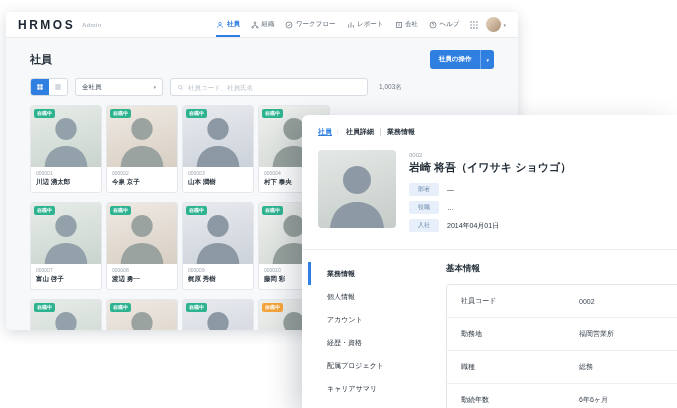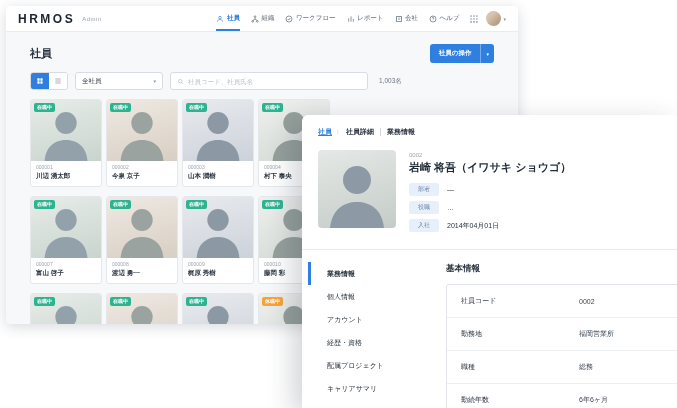--- a/index.html
+++ b/index.html
@@ -1,20 +1,20 @@
 <!DOCTYPE html>
 <html><head>
 <meta charset="utf-8">
 <style>
   * { margin:0; padding:0; box-sizing:border-box; }
   html,body { width:677px; height:408px; background:#fff; overflow:hidden;
     font-family:"Liberation Sans","DejaVu Sans",sans-serif; }
 
   
-  .main-window { position:absolute; left:6px; top:6px; width:512px; height:318px;
+  .main-window { position:absolute; left:6px; top:12px; width:512px; height:318px;
     border-radius:4px; background:#f7f8fa; box-shadow:0 3px 14px rgba(40,50,70,.18); overflow:hidden; }
 
   .app-header { height:26px; background:#fff; border-bottom:1px solid #eaedf0;
     display:flex; align-items:center; padding:0 12px; }
   .logo { font-size:12px; font-weight:800; letter-spacing:2.5px; color:#1c2430; }
   .admin { font-size:6px; color:#9aa4ae; margin-left:7px; letter-spacing:.5px; }
   .nav { margin-left:auto; display:flex; align-items:stretch; height:100%; gap:11px; }
   .nav-item { display:flex; align-items:center; gap:2.5px; font-size:6.5px; color:#566370;
     border-bottom:2px solid transparent; padding-top:2px; cursor:pointer; white-space:nowrap; }
   .nav-item.active { color:#2e7fe0; border-bottom-color:#2e7fe0; font-weight:bold; }

